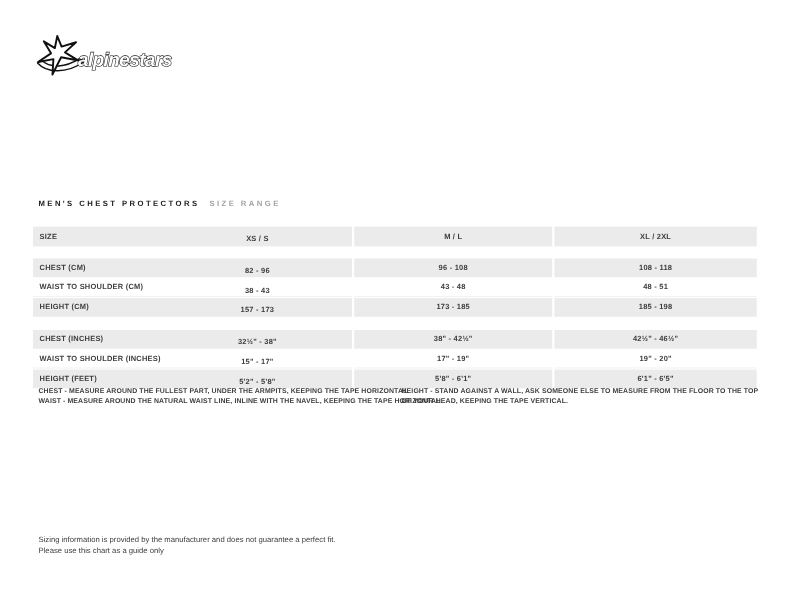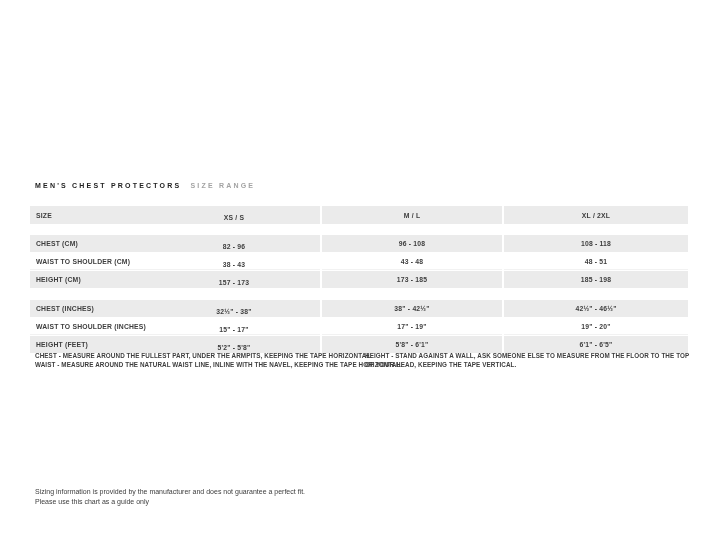--- a/index.html
+++ b/index.html
@@ -55,20 +55,29 @@
   .footer {
     position: absolute; left: 35px; top: 487px;
     font-size: 7px; color: #3c3c3c; line-height: 9.5px;
   }
 </style>
 </head>
 <body>
 
 <div class="page">
 
+  <div class="logo">
+    <svg width="140" height="44" viewBox="0 0 320 100">
+      <g stroke="#111" fill="#fff" stroke-linejoin="round">
+        <path d="M14 62 C 32 82, 72 86, 110 60 L 101 53 C 72 72, 40 73, 23 57 Z" stroke-width="3"></path>
+        <path d="M55 6 L64 28 L94 19 L71 40 L99 57 L63 50 L45 86 L47 54 L15 60 L42 42 L27 17 L50 31 Z" stroke-width="4"></path>
+      </g>
+      <text x="98" y="68" font-family="Liberation Sans, sans-serif" font-size="39" font-weight="bold" font-style="italic" letter-spacing="-1" fill="#fff" stroke="#111" stroke-width="2.4" paint-order="stroke">alpinestars</text>
+    </svg>
+  </div>
 
   <div class="title-bar">
     <span>MEN'S CHEST PROTECTORS</span><span class="sub">SIZE RANGE</span>
   </div>
 
   <div class="size-table">
 
     <div class="trow header shade">
       <div class="seg segA">
         <span class="rlabel">SIZE</span>

